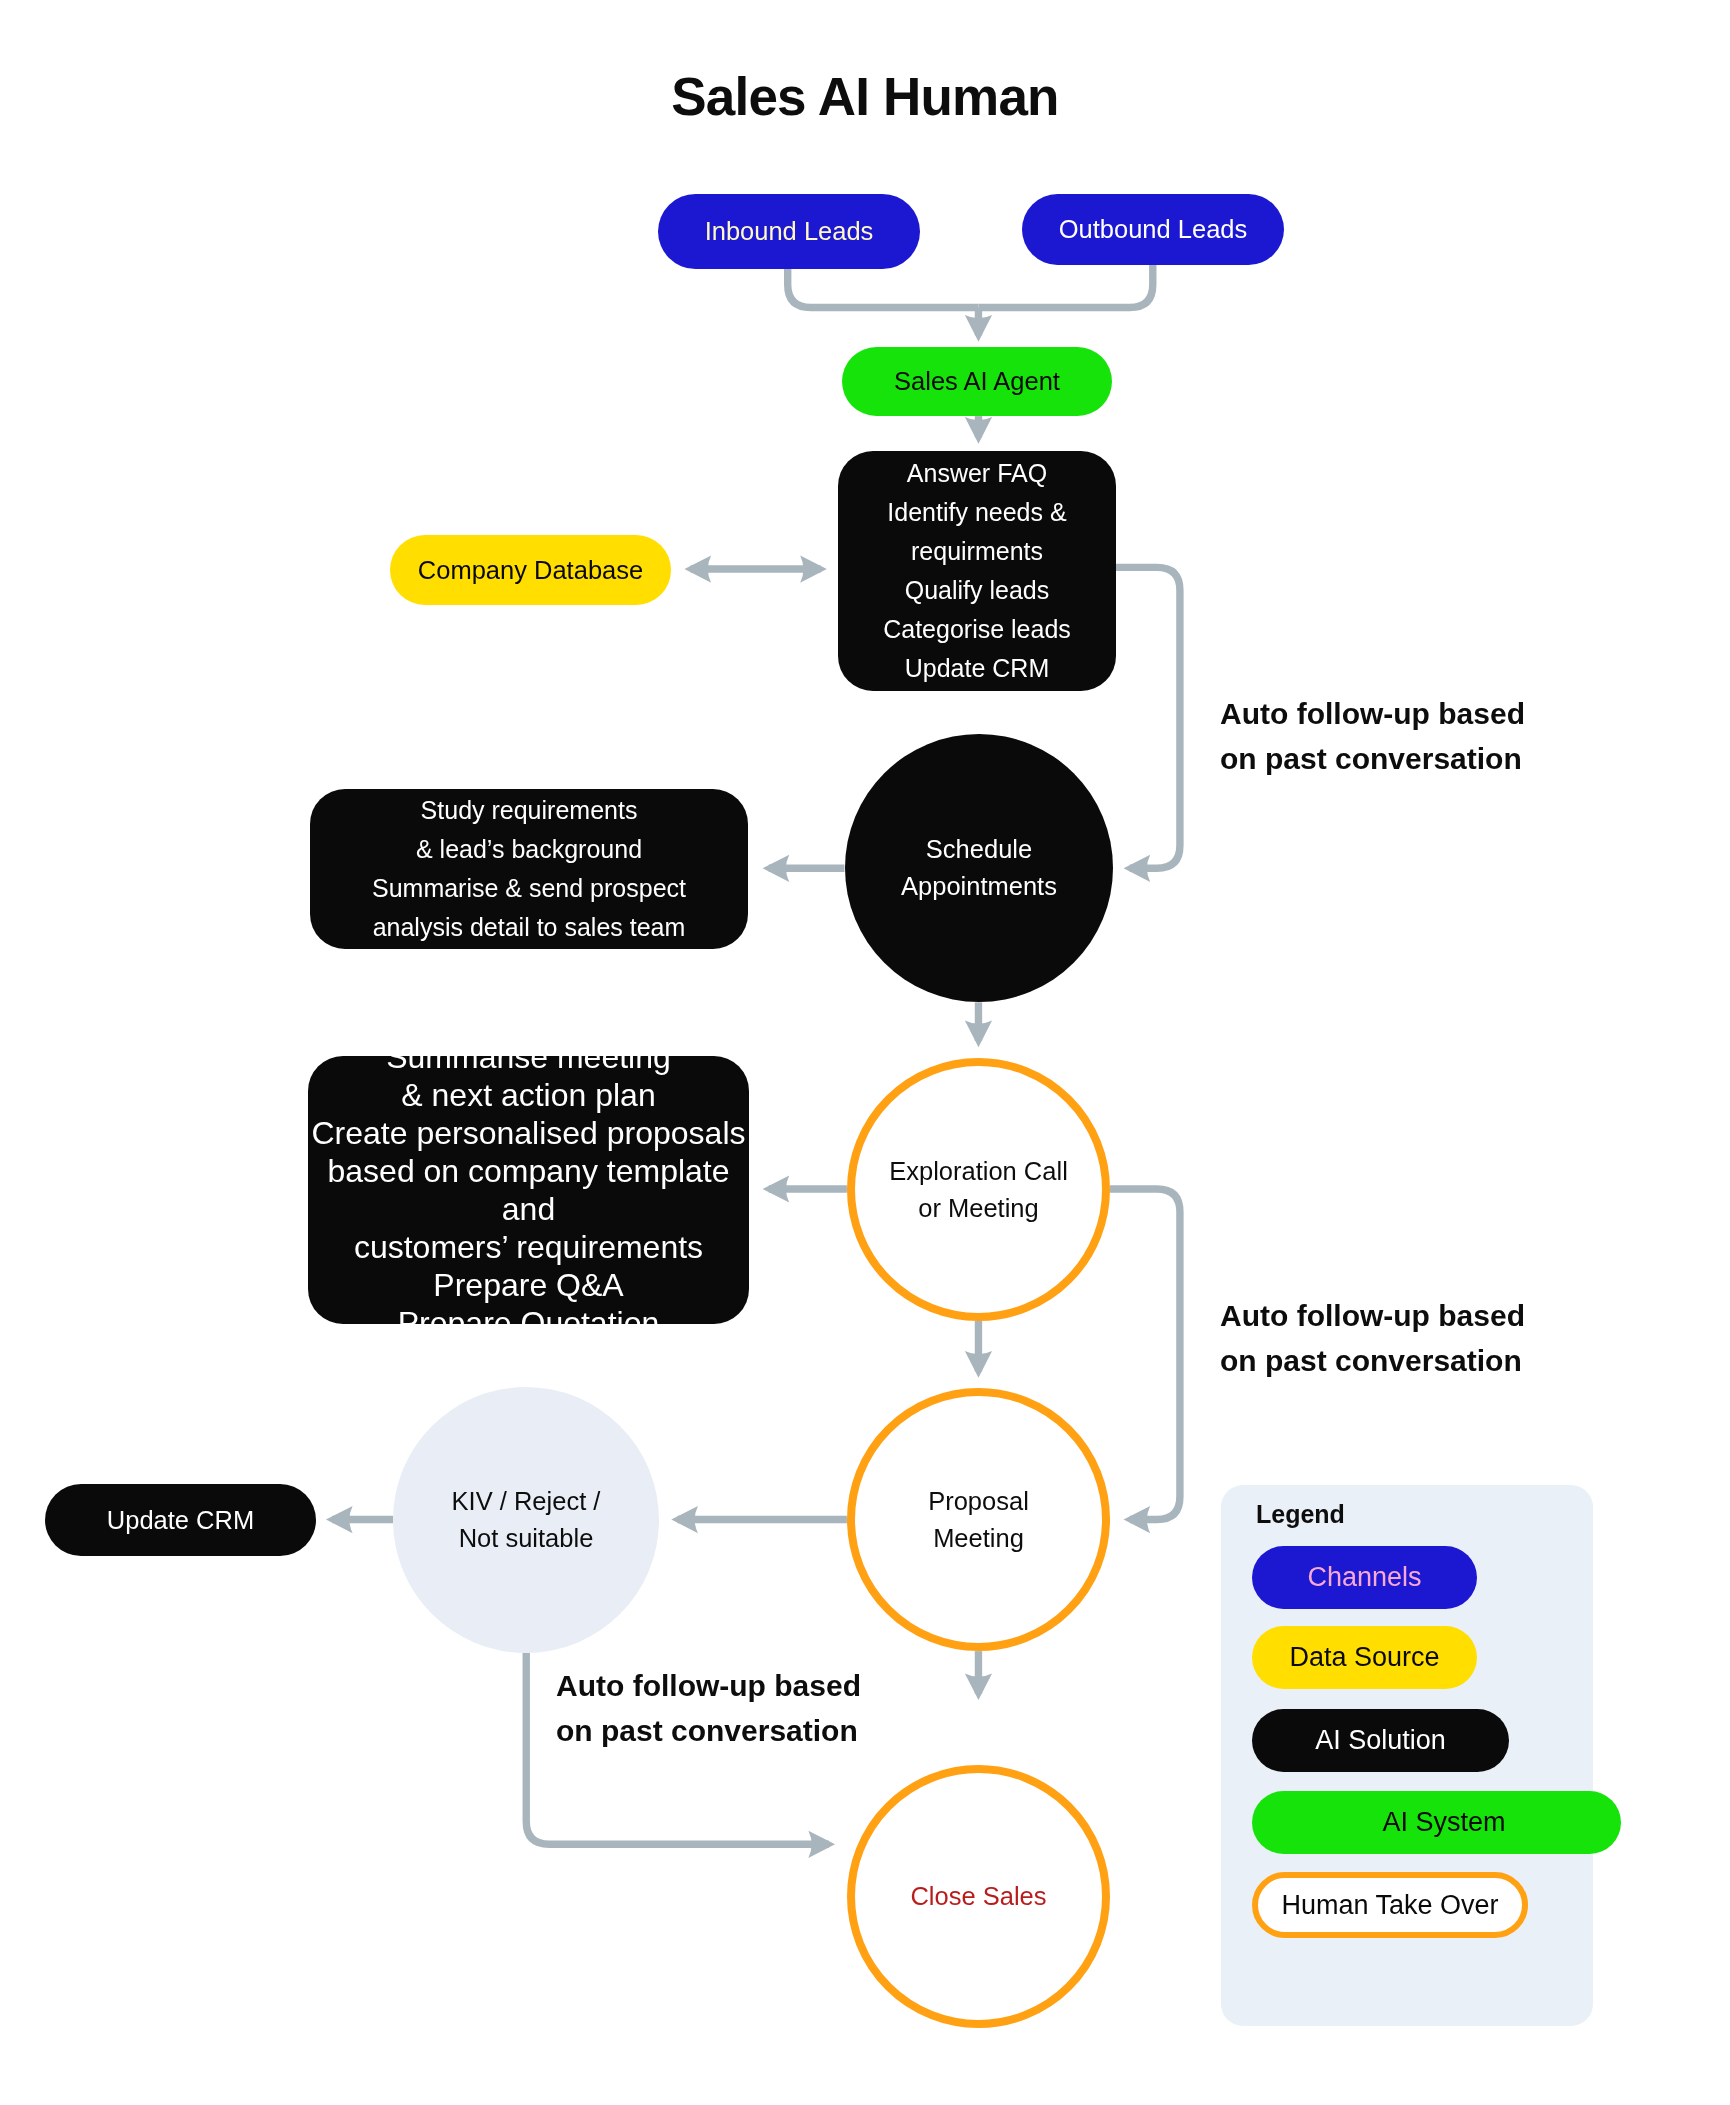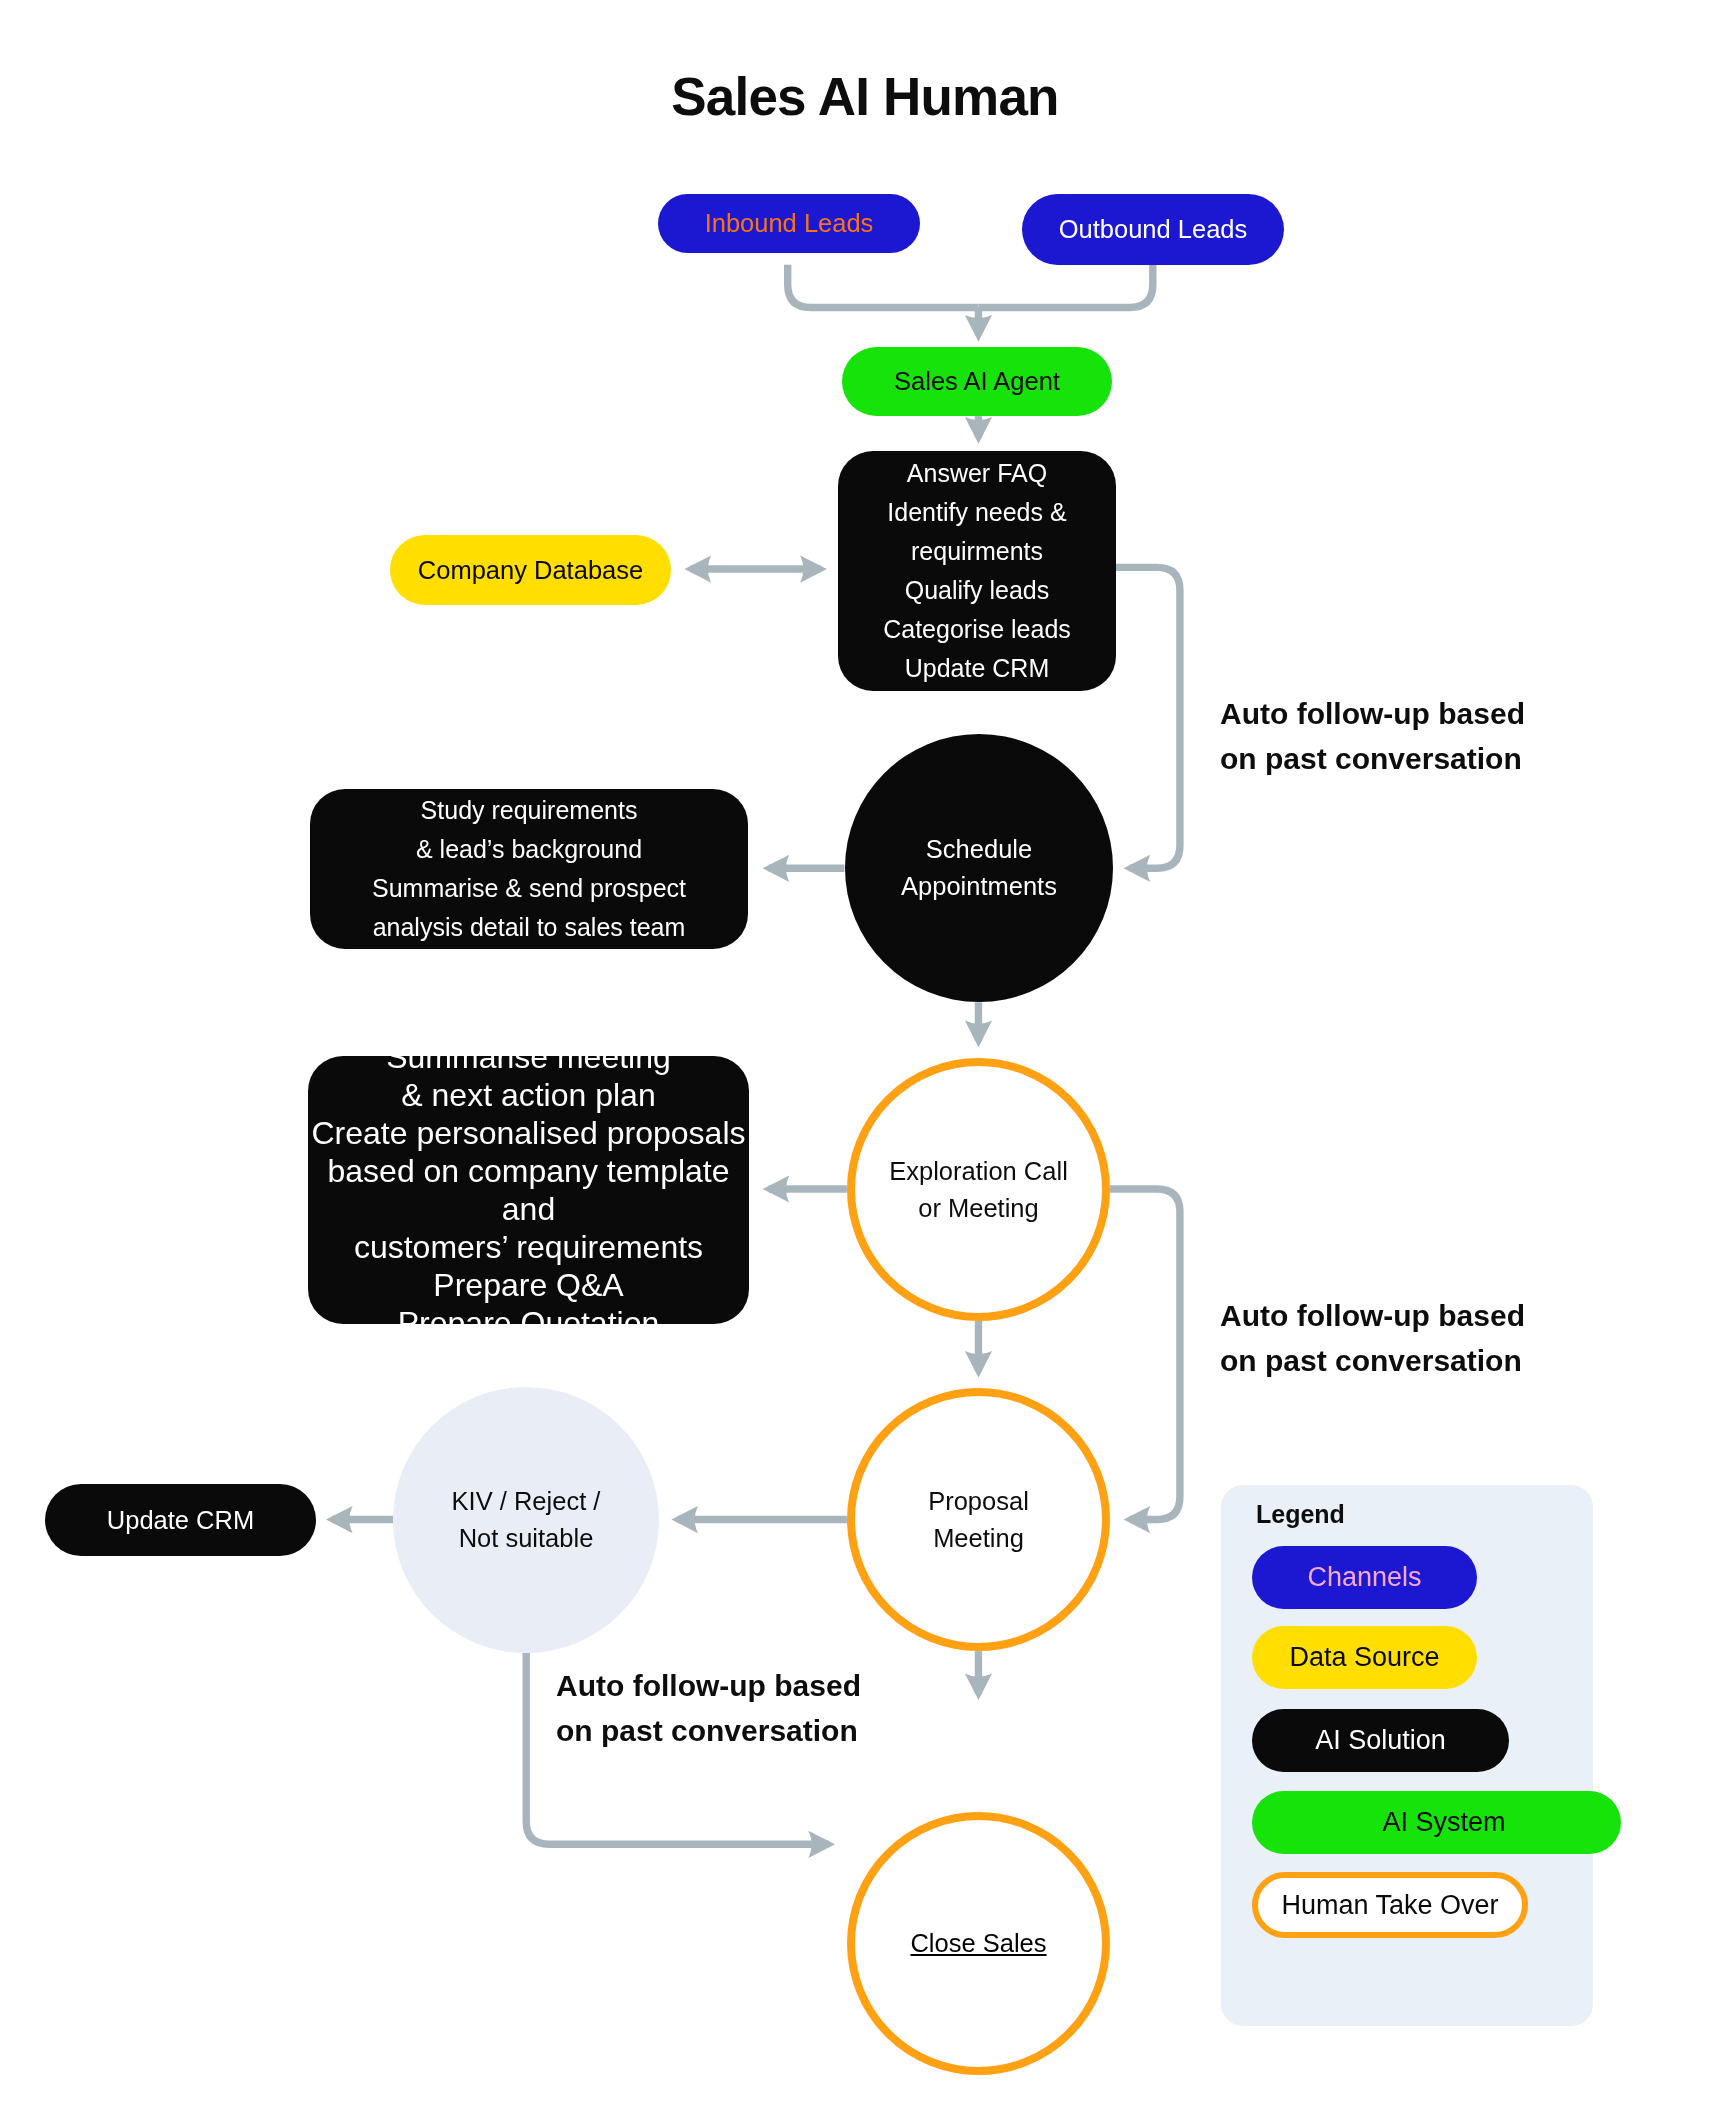--- a/index.html
+++ b/index.html
@@ -9,33 +9,33 @@
 
   .page-title{position:absolute;left:0;right:0;top:66px;text-align:center;
     font-size:53px;font-weight:800;color:#0d0d0d;letter-spacing:-0.8px;}
 
   .node{position:absolute;display:flex;align-items:center;justify-content:center;
     text-align:center;white-space:pre-line;box-sizing:border-box;}
   .pill{border-radius:822px;font-size:25.5px;}
   .box{border-radius:35px;background:#0a0a0a;color:#ffffff;font-size:25px;line-height:39px;}
   .circle{border-radius:50%;font-size:25.5px;line-height:37px;}
 
-  .n-inbound {left:658px;top:194px;width:262px;height:59px;background:#1c18d2;color:#f97316;}
+  .n-inbound {left:658px;top:194px;width:262px;height:75px;background:#1c18d2;color:#fef9c3;}
   .n-outbound{left:1022px;top:194px;width:262px;height:71px;background:#1c18d2;color:#ffffff;}
   .n-sales   {left:842px;top:347px;width:270px;height:69px;background:#16e30a;color:#0a0a0a;}
   .n-faq     {left:838px;top:451px;width:278px;height:240px;}
   .n-compdb  {left:390px;top:535px;width:281px;height:70px;background:#ffde00;color:#0a0a0a;}
   .n-schedule{left:845px;top:734px;width:268px;height:268px;background:#0a0a0a;color:#ffffff;}
   .n-study   {left:310px;top:789px;width:438px;height:160px;}
   .n-explore {left:847px;top:1058px;width:263px;height:263px;background:#ffffff;border:8.2px solid #ffa113;color:#0d0d0d;}
   .n-summar  {left:308px;top:1056px;width:441px;height:268px;font-size:32px;line-height:38px;}
   .n-proposal{left:847px;top:1388px;width:263px;height:263px;background:#ffffff;border:8.2px solid #ffa113;color:#0d0d0d;}
   .n-kiv     {left:393px;top:1387px;width:266px;height:266px;background:#e9eef6;color:#0d0d0d;}
   .n-updcrm  {left:45px;top:1484px;width:271px;height:72px;background:#0a0a0a;color:#ffffff;}
-  .n-close   {left:847px;top:1812px;width:263px;height:263px;background:#ffffff;border:8.2px solid #ffa113;color:#000000;text-decoration:underline;}
+  .n-close   {left:847px;top:1765px;width:263px;height:263px;background:#ffffff;border:8.2px solid #ffa113;color:#b91c1c;}
 
   .annotation{position:absolute;font-size:30px;font-weight:800;color:#0d0d0d;
     line-height:45px;white-space:pre-line;}
   .a1{left:1220px;top:691px;}
   .a2{left:1220px;top:1293px;}
   .a3{left:556px;top:1663px;}
 
   .legend{position:absolute;left:1221px;top:1485px;width:372px;height:541px;
     background:#eaf0f8;border-radius:22px;}
   .legend-title{position:absolute;left:35px;top:15px;font-size:25px;font-weight:800;color:#0d0d0d;}

